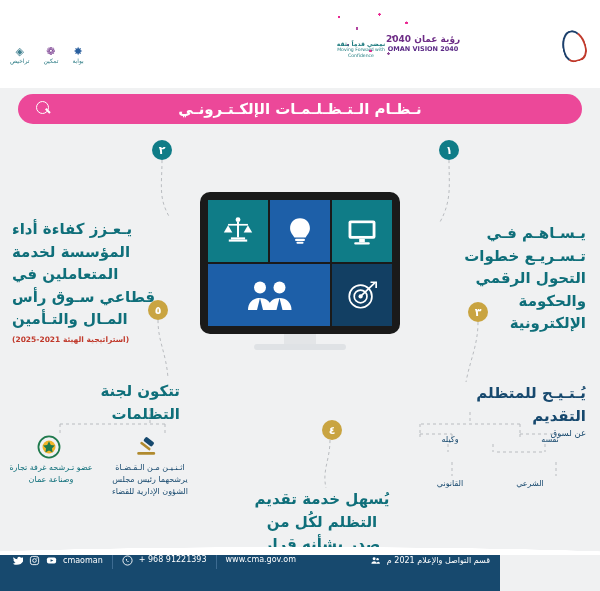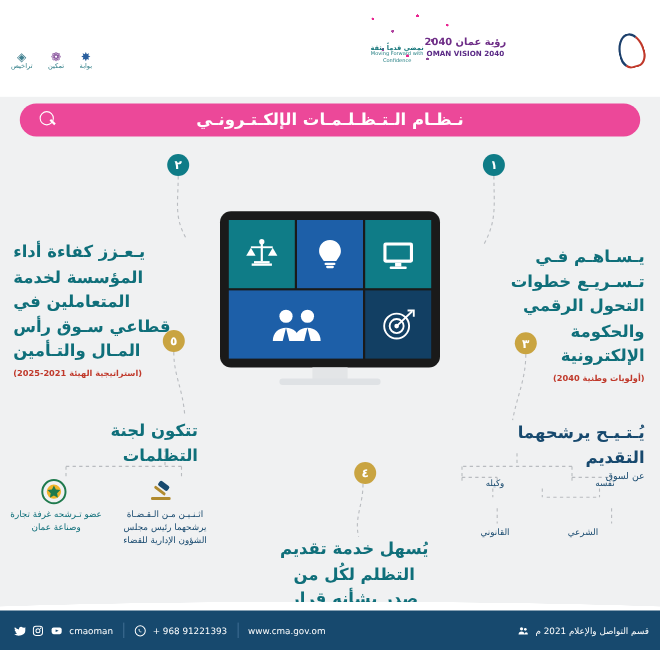--- a/index.html
+++ b/index.html
@@ -124,22 +124,22 @@
   }
   .leaf.teal{color:#0f6f7a;}
 
   svg.wires{position:absolute;left:0;top:0;width:600px;height:591px;pointer-events:none;}
 
   
   .cico{position:absolute;width:26px;height:26px;}
 
   
   .footer{
-    position:absolute;left:0;bottom:0;width:600px;height:36px;background:#17496e;
-    display:flex;align-items:center;
+    position:absolute;left:0;bottom:0;width:500px;height:36px;background:#17496e;
+    display:flex;align-items:flex-start;
   }
   .footer .social{display:flex;align-items:center;gap:6px;margin-left:12px;color:#fff;font-size:10px;}
   .footer .lbl{color:#fff;font-size:8px;}
   .footer .sep{width:1px;height:14px;background:#3d6b91;margin:0 9px;}
   .footer .right{margin-left:auto;margin-right:10px;display:flex;align-items:center;gap:6px;color:#fff;font-size:8px;}
   .sicon{display:inline-block;width:11px;height:11px;}
   .curve{
     position:absolute;left:0;bottom:36px;width:600px;height:26px;
     background:radial-gradient(120% 100% at 50% 130%, #ffffff 0 60%, transparent 61%);
   }
@@ -264,32 +264,31 @@
         </div>
       </div>
     </div>
     <div class="stand"></div>
     <div class="base"></div>
   </div>
 
   <div class="badge teal" style="left:439px;top:140px;">١</div>
   <div class="txt right" style="right:14px;top:222px;width:148px;">
     <div class="main">يـسـاهـم فـي تـسـريـع خطوات التحول الرقمي والحكومة الإلكترونية</div>
-    <div class="sub">(أولويات وطنية 2040)</div>
   </div>
 
   <div class="badge teal" style="left:152px;top:140px;">٢</div>
   <div class="txt left" style="left:12px;top:218px;width:162px;">
     <div class="main">يـعـزز كفاءة أداء المؤسسة لخدمة المتعاملين في قطاعي سـوق رأس المـال والتـأمين</div>
     <div class="sub">(استراتيجية الهيئة 2021-2025)</div>
   </div>
 
   <div class="badge" style="left:468px;top:302px;">٣</div>
   <div class="txt right" style="right:14px;top:382px;width:156px;">
-    <div class="main navy">يُـتـيـح يرشحهما التقديم</div>
+    <div class="main navy">يُـتـيـح للمتظلم التقديم</div>
     <div class="main navy" style="font-weight:normal;font-size:8.5px;color:#17496e;">عن لسوق</div>
   </div>
   <div class="leaf" style="left:520px;top:434px;width:60px;">نفسه</div>
   <div class="leaf" style="left:420px;top:434px;width:60px;">وكيله</div>
   <div class="leaf" style="left:500px;top:478px;width:60px;">الشرعي</div>
   <div class="leaf" style="left:420px;top:478px;width:60px;">القانوني</div>
 
   <div class="badge" style="left:322px;top:420px;">٤</div>
   <div class="txt center" style="left:252px;top:488px;width:140px;">
     <div class="main">يُسهل خدمة تقديم التظلم لكُل من صدر بشأنه قرار من الهيئة</div>

